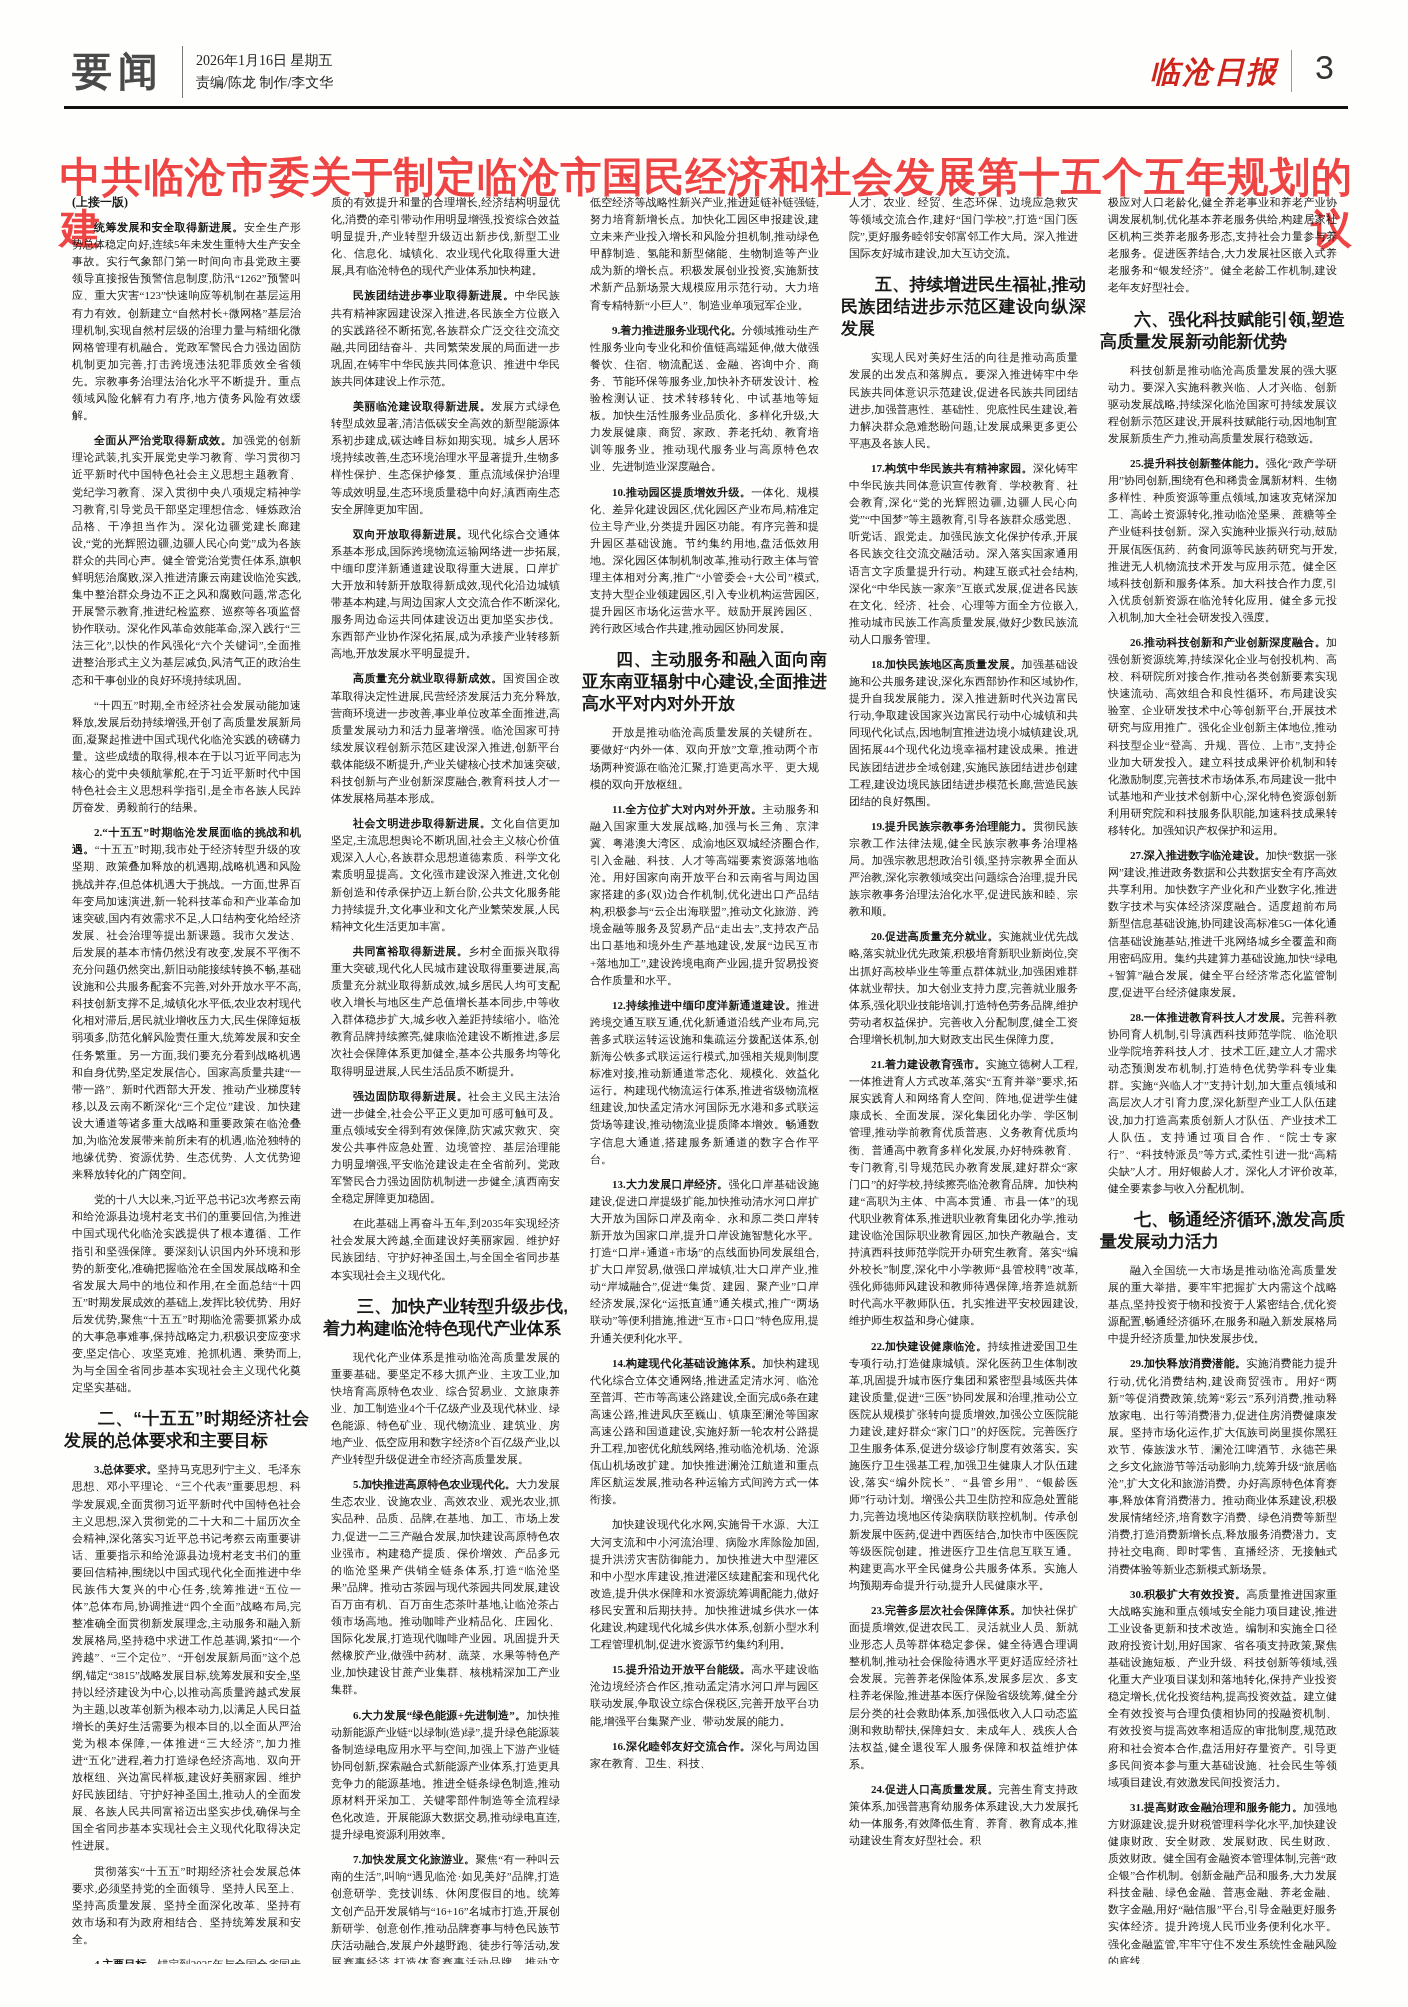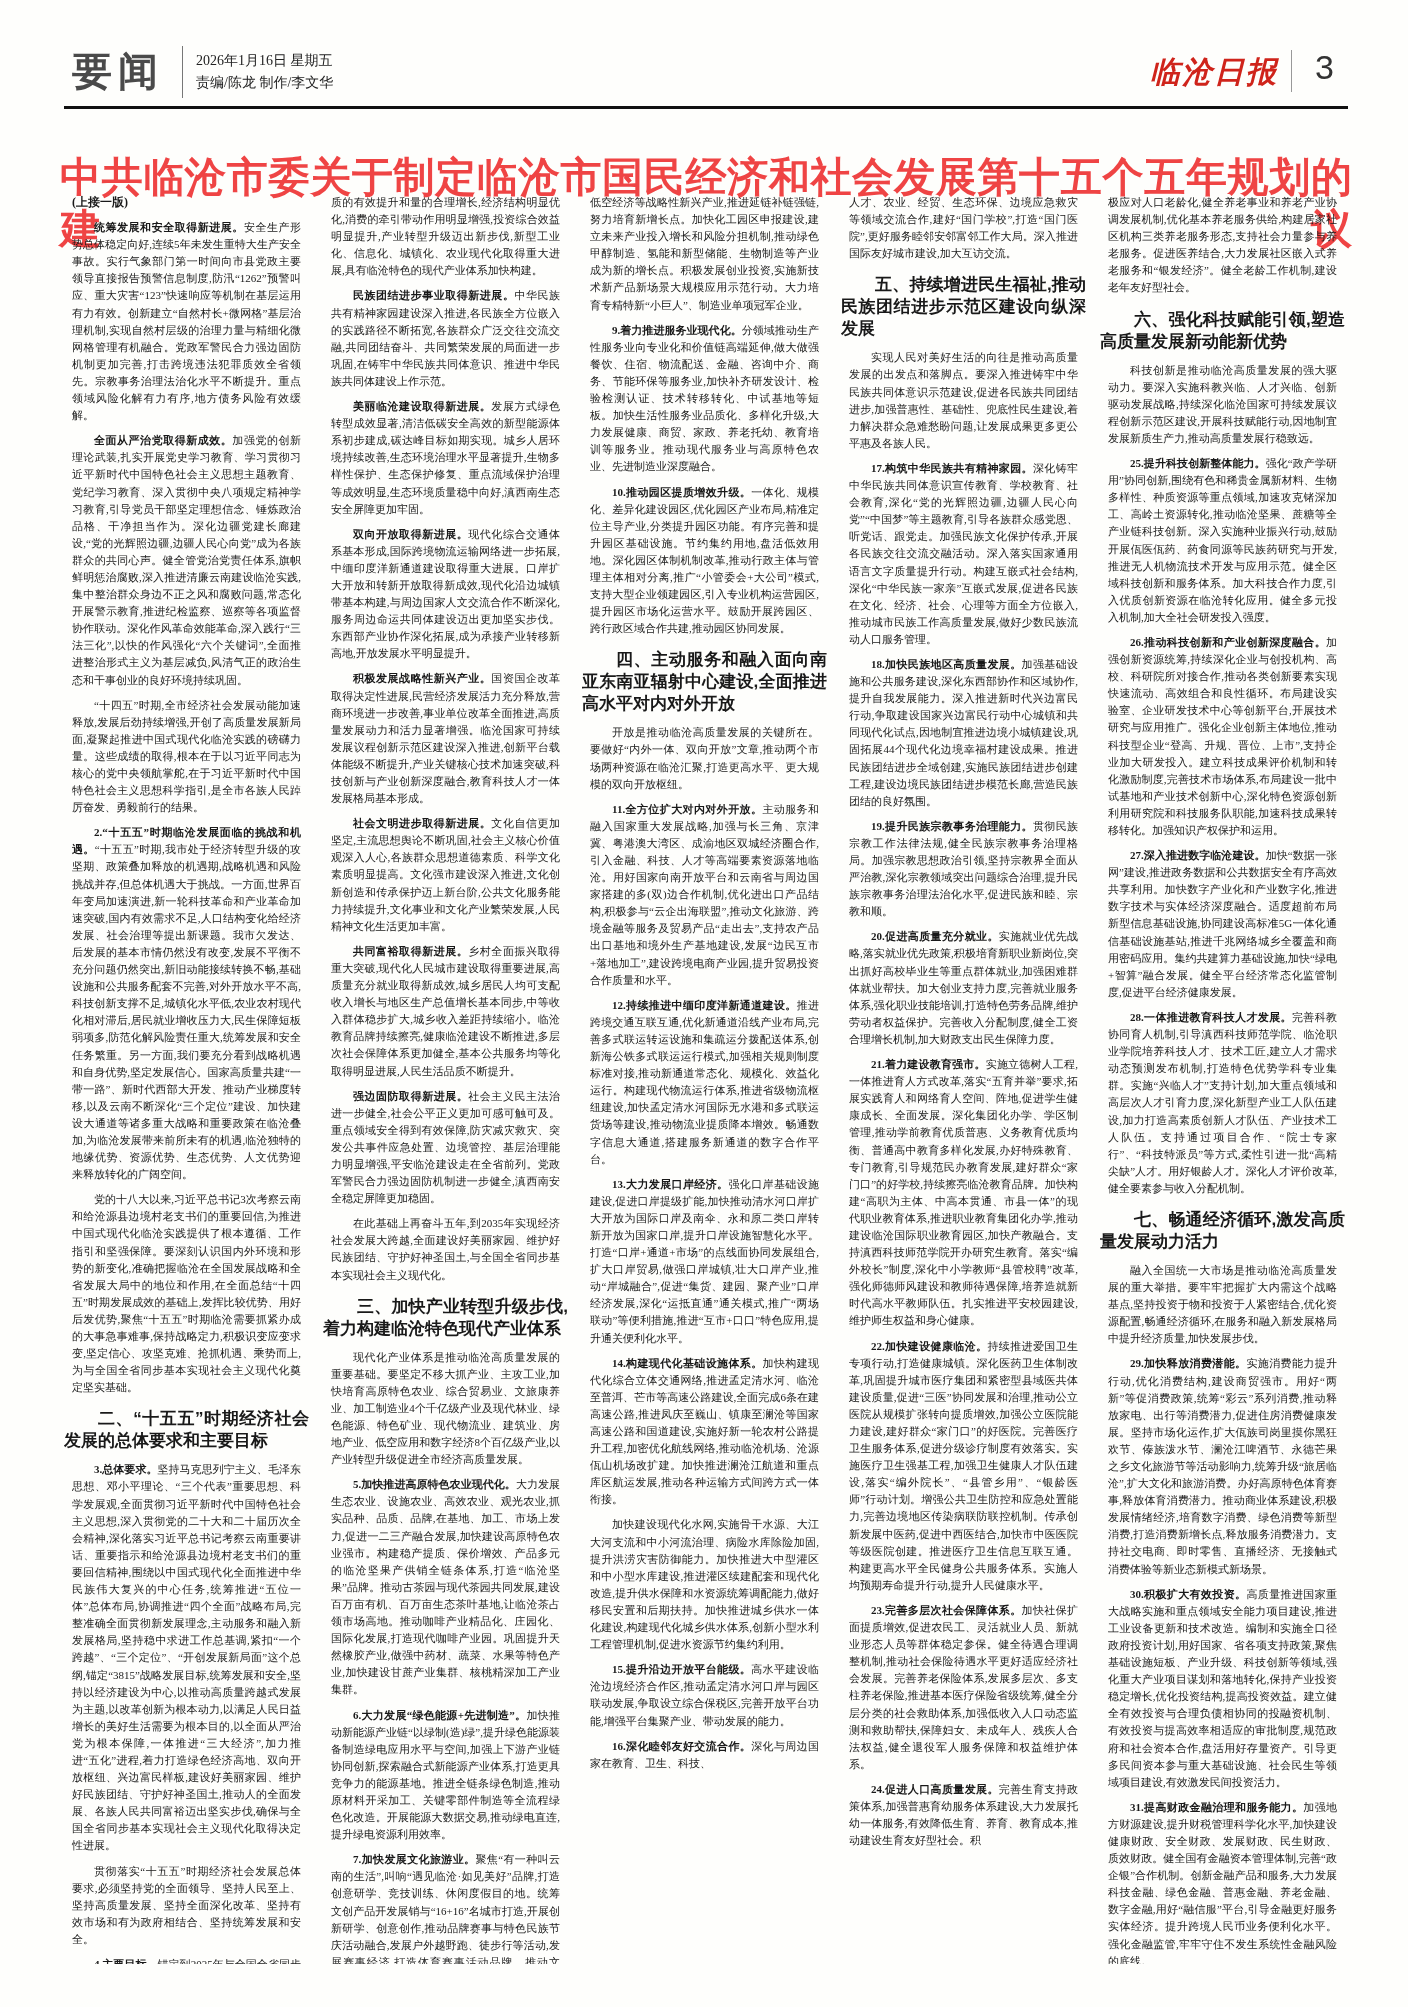--- a/index.html
+++ b/index.html
@@ -63,21 +63,21 @@
         <p><span class="lead">3.总体要求。</span>坚持马克思列宁主义、毛泽东思想、邓小平理论、“三个代表”重要思想、科学发展观,全面贯彻习近平新时代中国特色社会主义思想,深入贯彻党的二十大和二十届历次全会精神,深化落实习近平总书记考察云南重要讲话、重要指示和给沧源县边境村老支书们的重要回信精神,围绕以中国式现代化全面推进中华民族伟大复兴的中心任务,统筹推进“五位一体”总体布局,协调推进“四个全面”战略布局,完整准确全面贯彻新发展理念,主动服务和融入新发展格局,坚持稳中求进工作总基调,紧扣“一个跨越”、“三个定位”、“开创发展新局面”这个总纲,锚定“3815”战略发展目标,统筹发展和安全,坚持以经济建设为中心,以推动高质量跨越式发展为主题,以改革创新为根本动力,以满足人民日益增长的美好生活需要为根本目的,以全面从严治党为根本保障,一体推进“三大经济”,加力推进“五化”进程,着力打造绿色经济高地、双向开放枢纽、兴边富民样板,建设好美丽家园、维护好民族团结、守护好神圣国土,推动人的全面发展、各族人民共同富裕迈出坚实步伐,确保与全国全省同步基本实现社会主义现代化取得决定性进展。</p>
         <p>贯彻落实“十五五”时期经济社会发展总体要求,必须坚持党的全面领导、坚持人民至上、坚持高质量发展、坚持全面深化改革、坚持有效市场和有为政府相结合、坚持统筹发展和安全。</p>
         <p><span class="lead">4.主要目标。</span>锚定到2035年与全国全省同步基本实现社会主义现代化目标,对标“3815”战略发展目标“八年大发展”要求,到“十五五”末,经济实力大幅跃升,经济增速与全国全省保持同步,发展质量效益明显提升,在中国式现代化进程中迈出坚实步伐。</p>
         <p><span class="lead">经济高质量发展取得新进展。</span>经济实现</p>
       </div>
       <div class="col">
         <p class="ni">质的有效提升和量的合理增长,经济结构明显优化,消费的牵引带动作用明显增强,投资综合效益明显提升,产业转型升级迈出新步伐,新型工业化、信息化、城镇化、农业现代化取得重大进展,具有临沧特色的现代产业体系加快构建。</p>
         <p><span class="lead">民族团结进步事业取得新进展。</span>中华民族共有精神家园建设深入推进,各民族全方位嵌入的实践路径不断拓宽,各族群众广泛交往交流交融,共同团结奋斗、共同繁荣发展的局面进一步巩固,在铸牢中华民族共同体意识、推进中华民族共同体建设上作示范。</p>
         <p><span class="lead">美丽临沧建设取得新进展。</span>发展方式绿色转型成效显著,清洁低碳安全高效的新型能源体系初步建成,碳达峰目标如期实现。城乡人居环境持续改善,生态环境治理水平显著提升,生物多样性保护、生态保护修复、重点流域保护治理等成效明显,生态环境质量稳中向好,滇西南生态安全屏障更加牢固。</p>
         <p><span class="lead">双向开放取得新进展。</span>现代化综合交通体系基本形成,国际跨境物流运输网络进一步拓展,中缅印度洋新通道建设取得重大进展。口岸扩大开放和转新开放取得新成效,现代化沿边城镇带基本构建,与周边国家人文交流合作不断深化,服务周边命运共同体建设迈出更加坚实步伐。东西部产业协作深化拓展,成为承接产业转移新高地,开放发展水平明显提升。</p>
-        <p><span class="lead">积极发展战略性新兴产业。</span>国资国企改革取得决定性进展,民营经济发展活力充分释放,营商环境进一步改善,事业单位改革全面推进,高质量发展动力和活力显著增强。临沧国家可持续发展议程创新示范区建设深入推进,创新平台载体能级不断提升,产业关键核心技术加速突破,科技创新与产业创新深度融合,教育科技人才一体发展格局基本形成。</p>
+        <p><span class="lead">高质量充分就业取得新成效。</span>国资国企改革取得决定性进展,民营经济发展活力充分释放,营商环境进一步改善,事业单位改革全面推进,高质量发展动力和活力显著增强。临沧国家可持续发展议程创新示范区建设深入推进,创新平台载体能级不断提升,产业关键核心技术加速突破,科技创新与产业创新深度融合,教育科技人才一体发展格局基本形成。</p>
         <p><span class="lead">社会文明进步取得新进展。</span>文化自信更加坚定,主流思想舆论不断巩固,社会主义核心价值观深入人心,各族群众思想道德素质、科学文化素质明显提高。文化强市建设深入推进,文化创新创造和传承保护迈上新台阶,公共文化服务能力持续提升,文化事业和文化产业繁荣发展,人民精神文化生活更加丰富。</p>
         <p><span class="lead">共同富裕取得新进展。</span>乡村全面振兴取得重大突破,现代化人民城市建设取得重要进展,高质量充分就业取得新成效,城乡居民人均可支配收入增长与地区生产总值增长基本同步,中等收入群体稳步扩大,城乡收入差距持续缩小。临沧教育品牌持续擦亮,健康临沧建设不断推进,多层次社会保障体系更加健全,基本公共服务均等化取得明显进展,人民生活品质不断提升。</p>
         <p><span class="lead">强边固防取得新进展。</span>社会主义民主法治进一步健全,社会公平正义更加可感可触可及。重点领域安全得到有效保障,防灾减灾救灾、突发公共事件应急处置、边境管控、基层治理能力明显增强,平安临沧建设走在全省前列。党政军警民合力强边固防机制进一步健全,滇西南安全稳定屏障更加稳固。</p>
         <p>在此基础上再奋斗五年,到2035年实现经济社会发展大跨越,全面建设好美丽家园、维护好民族团结、守护好神圣国土,与全国全省同步基本实现社会主义现代化。</p>
         <div class="h2">三、加快产业转型升级步伐,着力构建临沧特色现代产业体系</div>
         <p>现代化产业体系是推动临沧高质量发展的重要基础。要坚定不移大抓产业、主攻工业,加快培育高原特色农业、综合贸易业、文旅康养业、加工制造业4个千亿级产业及现代林业、绿色能源、特色矿业、现代物流业、建筑业、房地产业、低空应用和数字经济8个百亿级产业,以产业转型升级促进全市经济高质量发展。</p>
         <p><span class="lead">5.加快推进高原特色农业现代化。</span>大力发展生态农业、设施农业、高效农业、观光农业,抓实品种、品质、品牌,在基地、加工、市场上发力,促进一二三产融合发展,加快建设高原特色农业强市。构建稳产提质、保价增效、产品多元的临沧坚果产供销全链条体系,打造“临沧坚果”品牌。推动古茶园与现代茶园共同发展,建设百万亩有机、百万亩生态茶叶基地,让临沧茶占领市场高地。推动咖啡产业精品化、庄园化、国际化发展,打造现代咖啡产业园。巩固提升天然橡胶产业,做强中药材、蔬菜、水果等特色产业,加快建设甘蔗产业集群、核桃精深加工产业集群。</p>
         <p><span class="lead">6.大力发展“绿色能源+先进制造”。</span>加快推动新能源产业链“以绿制(造)绿”,提升绿色能源装备制造绿电应用水平与空间,加强上下游产业链协同创新,探索融合式新能源产业体系,打造更具竞争力的能源基地。推进全链条绿色制造,推动原材料开采加工、关键零部件制造等全流程绿色化改造。开展能源大数据交易,推动绿电直连,提升绿电资源利用效率。</p>
         <p><span class="lead">7.加快发展文化旅游业。</span>聚焦“有一种叫云南的生活”,叫响“遇见临沧·如见美好”品牌,打造创意研学、竞技训练、休闲度假目的地。统筹文创产品开发展销与“16+16”名城市打造,开展创新研学、创意创作,推动品牌赛事与特色民族节庆活动融合,发展户外越野跑、徒步行等活动,发展赛事经济,打造体育赛事活动品牌。推动文旅、康养等融合发展,打造“疗养式”等多元化文旅融合旅居产品。</p>
         <p><span class="lead">8.积极发展战略性新兴产业。</span>加快发展以锗、钛、稀土为主的有色金属新材料产业,着力壮大生物医药、数字经济、</p>

